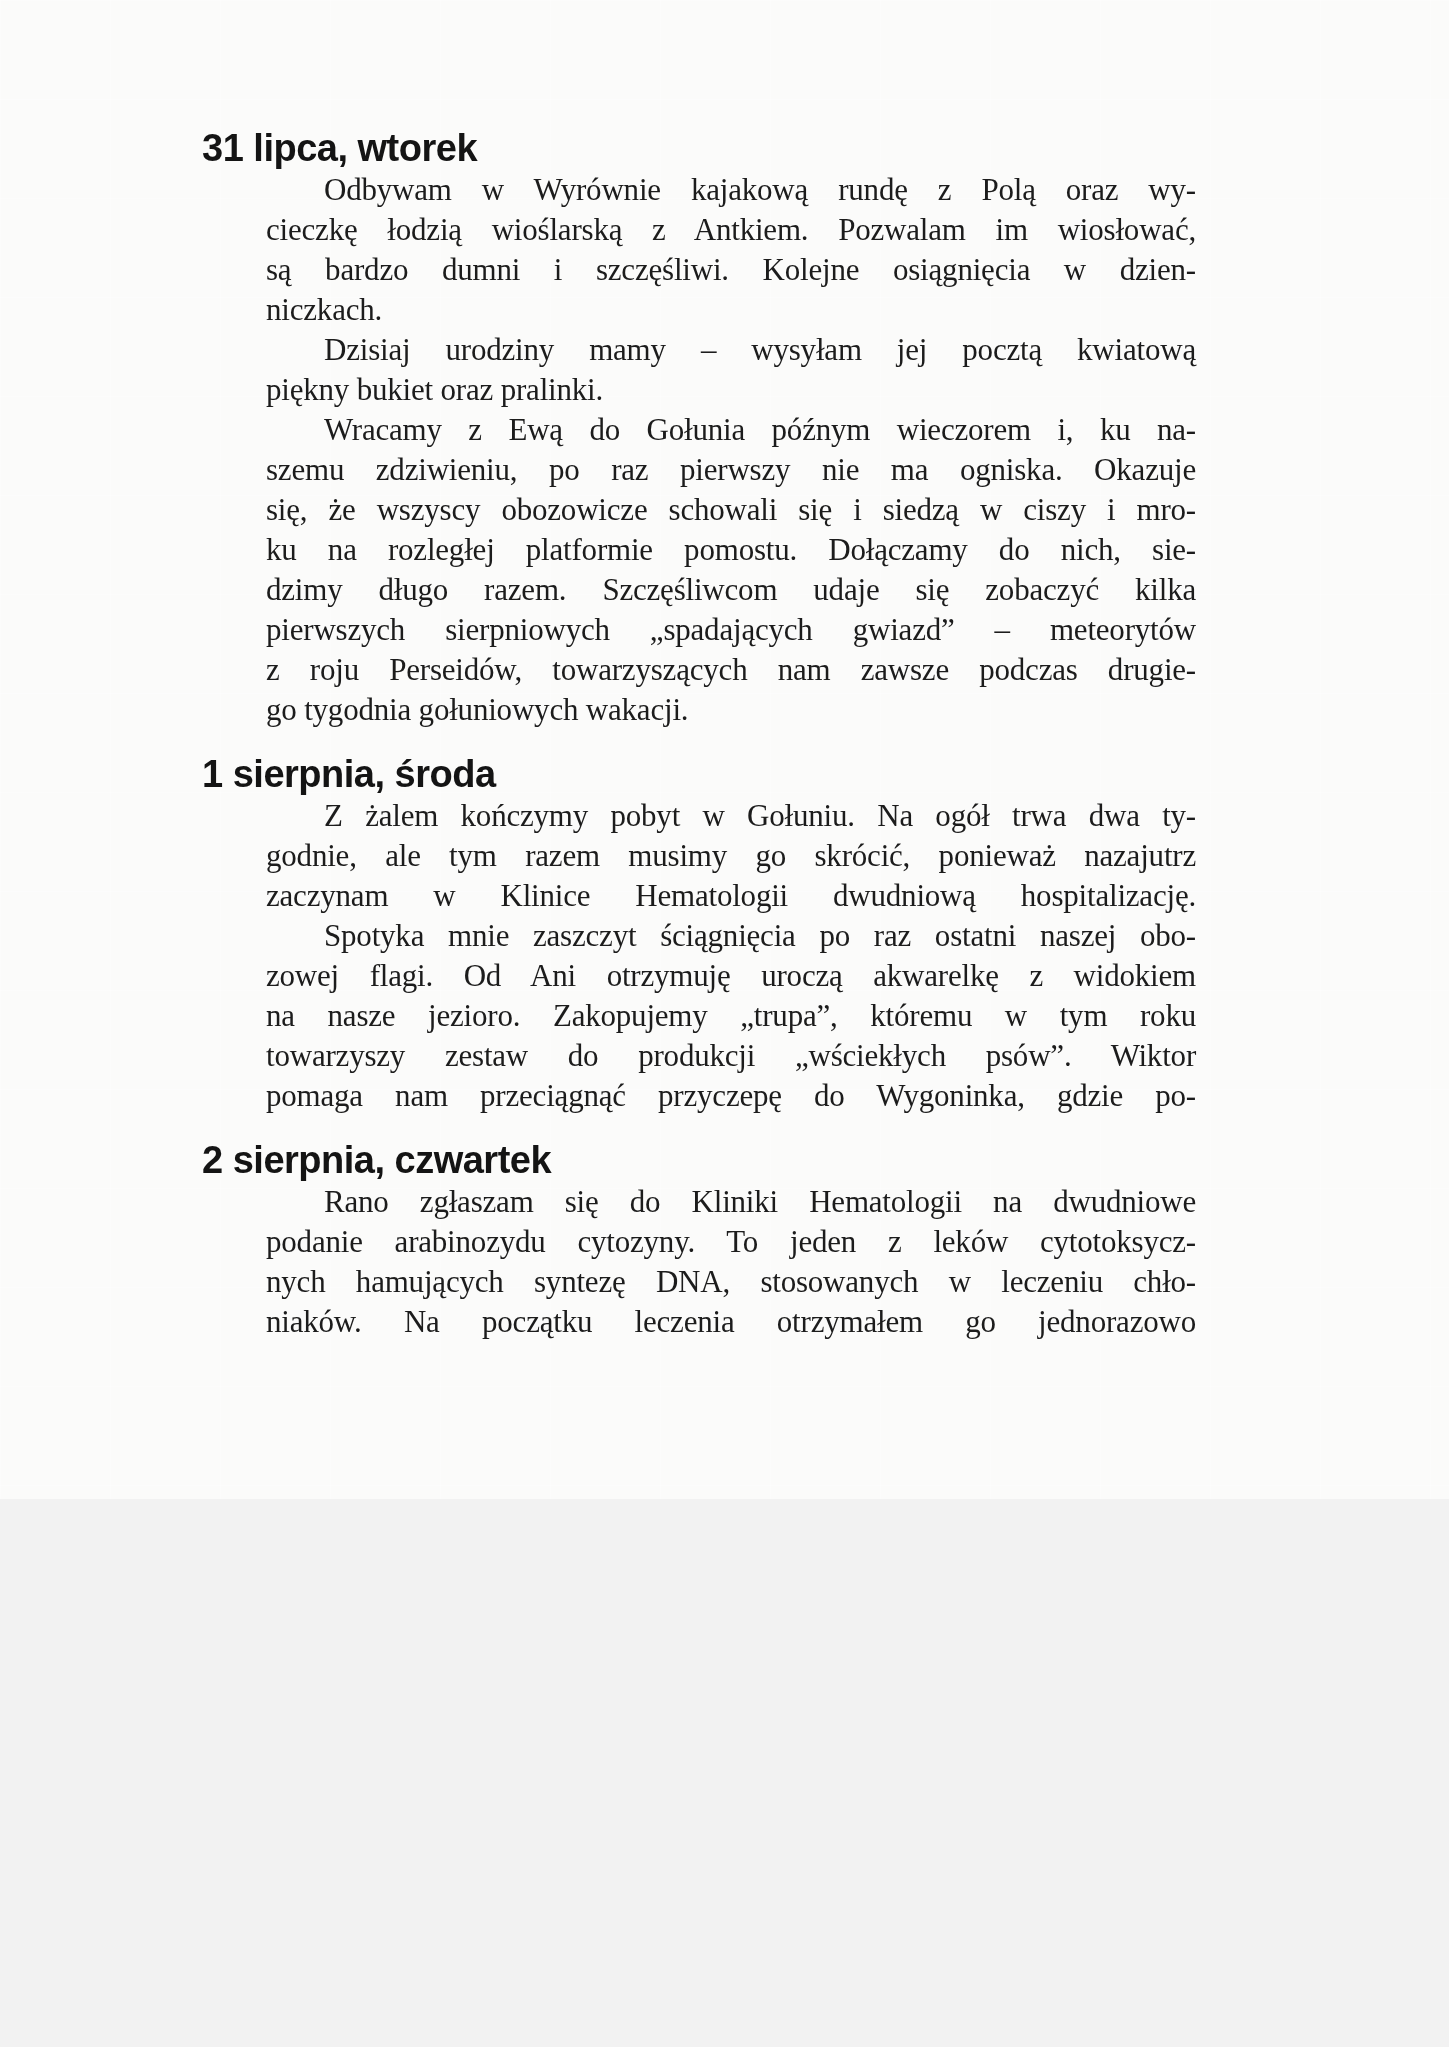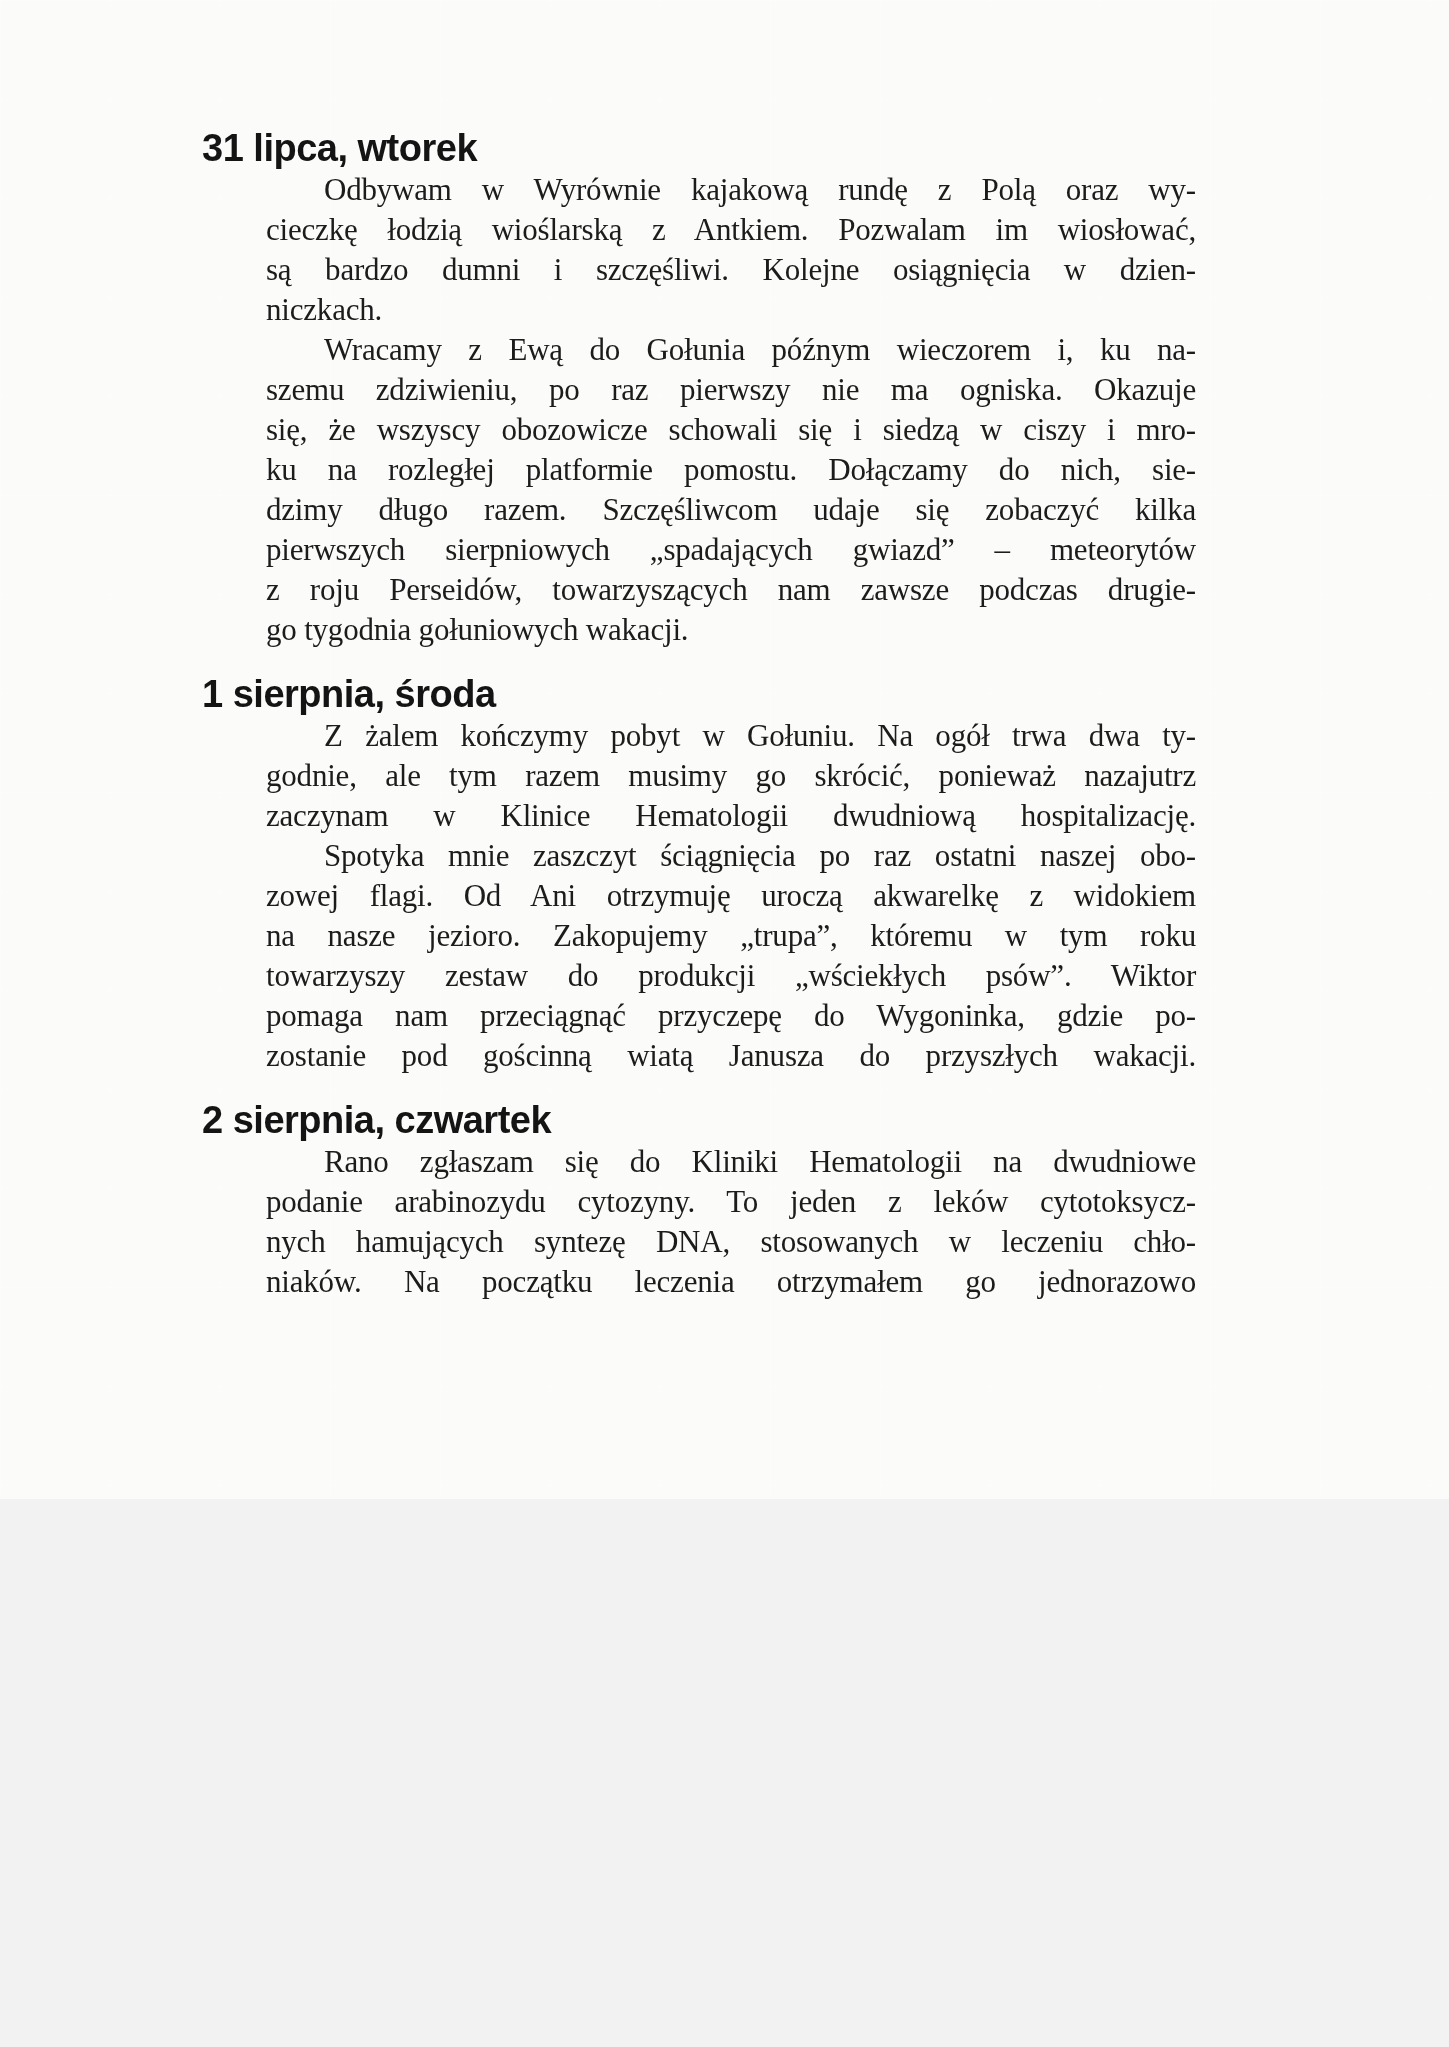--- a/index.html
+++ b/index.html
@@ -81,20 +81,24 @@
   <main class="text-block">
 
   <h2 class="section-heading">31 lipca, wtorek</h2>
       <div class="paragraph">
         <div class="line indent">Odbywam w Wyrównie kajakową rundę z Polą oraz wy-</div>
         <div class="line">cieczkę łodzią wioślarską z Antkiem. Pozwalam im wiosłować,</div>
         <div class="line">są bardzo dumni i szczęśliwi. Kolejne osiągnięcia w dzien-</div>
         <div class="line ragged">niczkach.</div>
       </div>
       <div class="paragraph">
+        <div class="line indent">Dzisiaj urodziny mamy – wysyłam jej pocztą kwiatową</div>
+        <div class="line ragged">piękny bukiet oraz pralinki.</div>
+      </div>
+      <div class="paragraph">
         <div class="line indent">Wracamy z Ewą do Gołunia późnym wieczorem i, ku na-</div>
         <div class="line">szemu zdziwieniu, po raz pierwszy nie ma ogniska. Okazuje</div>
         <div class="line">się, że wszyscy obozowicze schowali się i siedzą w ciszy i mro-</div>
         <div class="line">ku na rozległej platformie pomostu. Dołączamy do nich, sie-</div>
         <div class="line">dzimy długo razem. Szczęśliwcom udaje się zobaczyć kilka</div>
         <div class="line">pierwszych sierpniowych „spadających gwiazd” – meteorytów</div>
         <div class="line">z roju Perseidów, towarzyszących nam zawsze podczas drugie-</div>
         <div class="line ragged">go tygodnia gołuniowych wakacji.</div>
       </div>
       <h2 class="section-heading">1 sierpnia, środa</h2>
@@ -102,21 +106,20 @@
         <div class="line indent">Z żalem kończymy pobyt w Gołuniu. Na ogół trwa dwa ty-</div>
         <div class="line">godnie, ale tym razem musimy go skrócić, ponieważ nazajutrz</div>
         <div class="line">zaczynam w Klinice Hematologii dwudniową hospitalizację.</div>
       </div>
       <div class="paragraph">
         <div class="line indent">Spotyka mnie zaszczyt ściągnięcia po raz ostatni naszej obo-</div>
         <div class="line">zowej flagi. Od Ani otrzymuję uroczą akwarelkę z widokiem</div>
         <div class="line">na nasze jezioro. Zakopujemy „trupa”, któremu w tym roku</div>
         <div class="line">towarzyszy zestaw do produkcji „wściekłych psów”. Wiktor</div>
         <div class="line">pomaga nam przeciągnąć przyczepę do Wygoninka, gdzie po-</div>
-        <div class="line">zostanie pod gościnną wiatą Janusza do przyszłych wakacji.</div>
       </div>
       <h2 class="section-heading">2 sierpnia, czwartek</h2>
       <div class="paragraph">
         <div class="line indent">Rano zgłaszam się do Kliniki Hematologii na dwudniowe</div>
         <div class="line">podanie arabinozydu cytozyny. To jeden z leków cytotoksycz-</div>
         <div class="line">nych hamujących syntezę DNA, stosowanych w leczeniu chło-</div>
         <div class="line">niaków. Na początku leczenia otrzymałem go jednorazowo</div>
       </div>
     </main>
 

